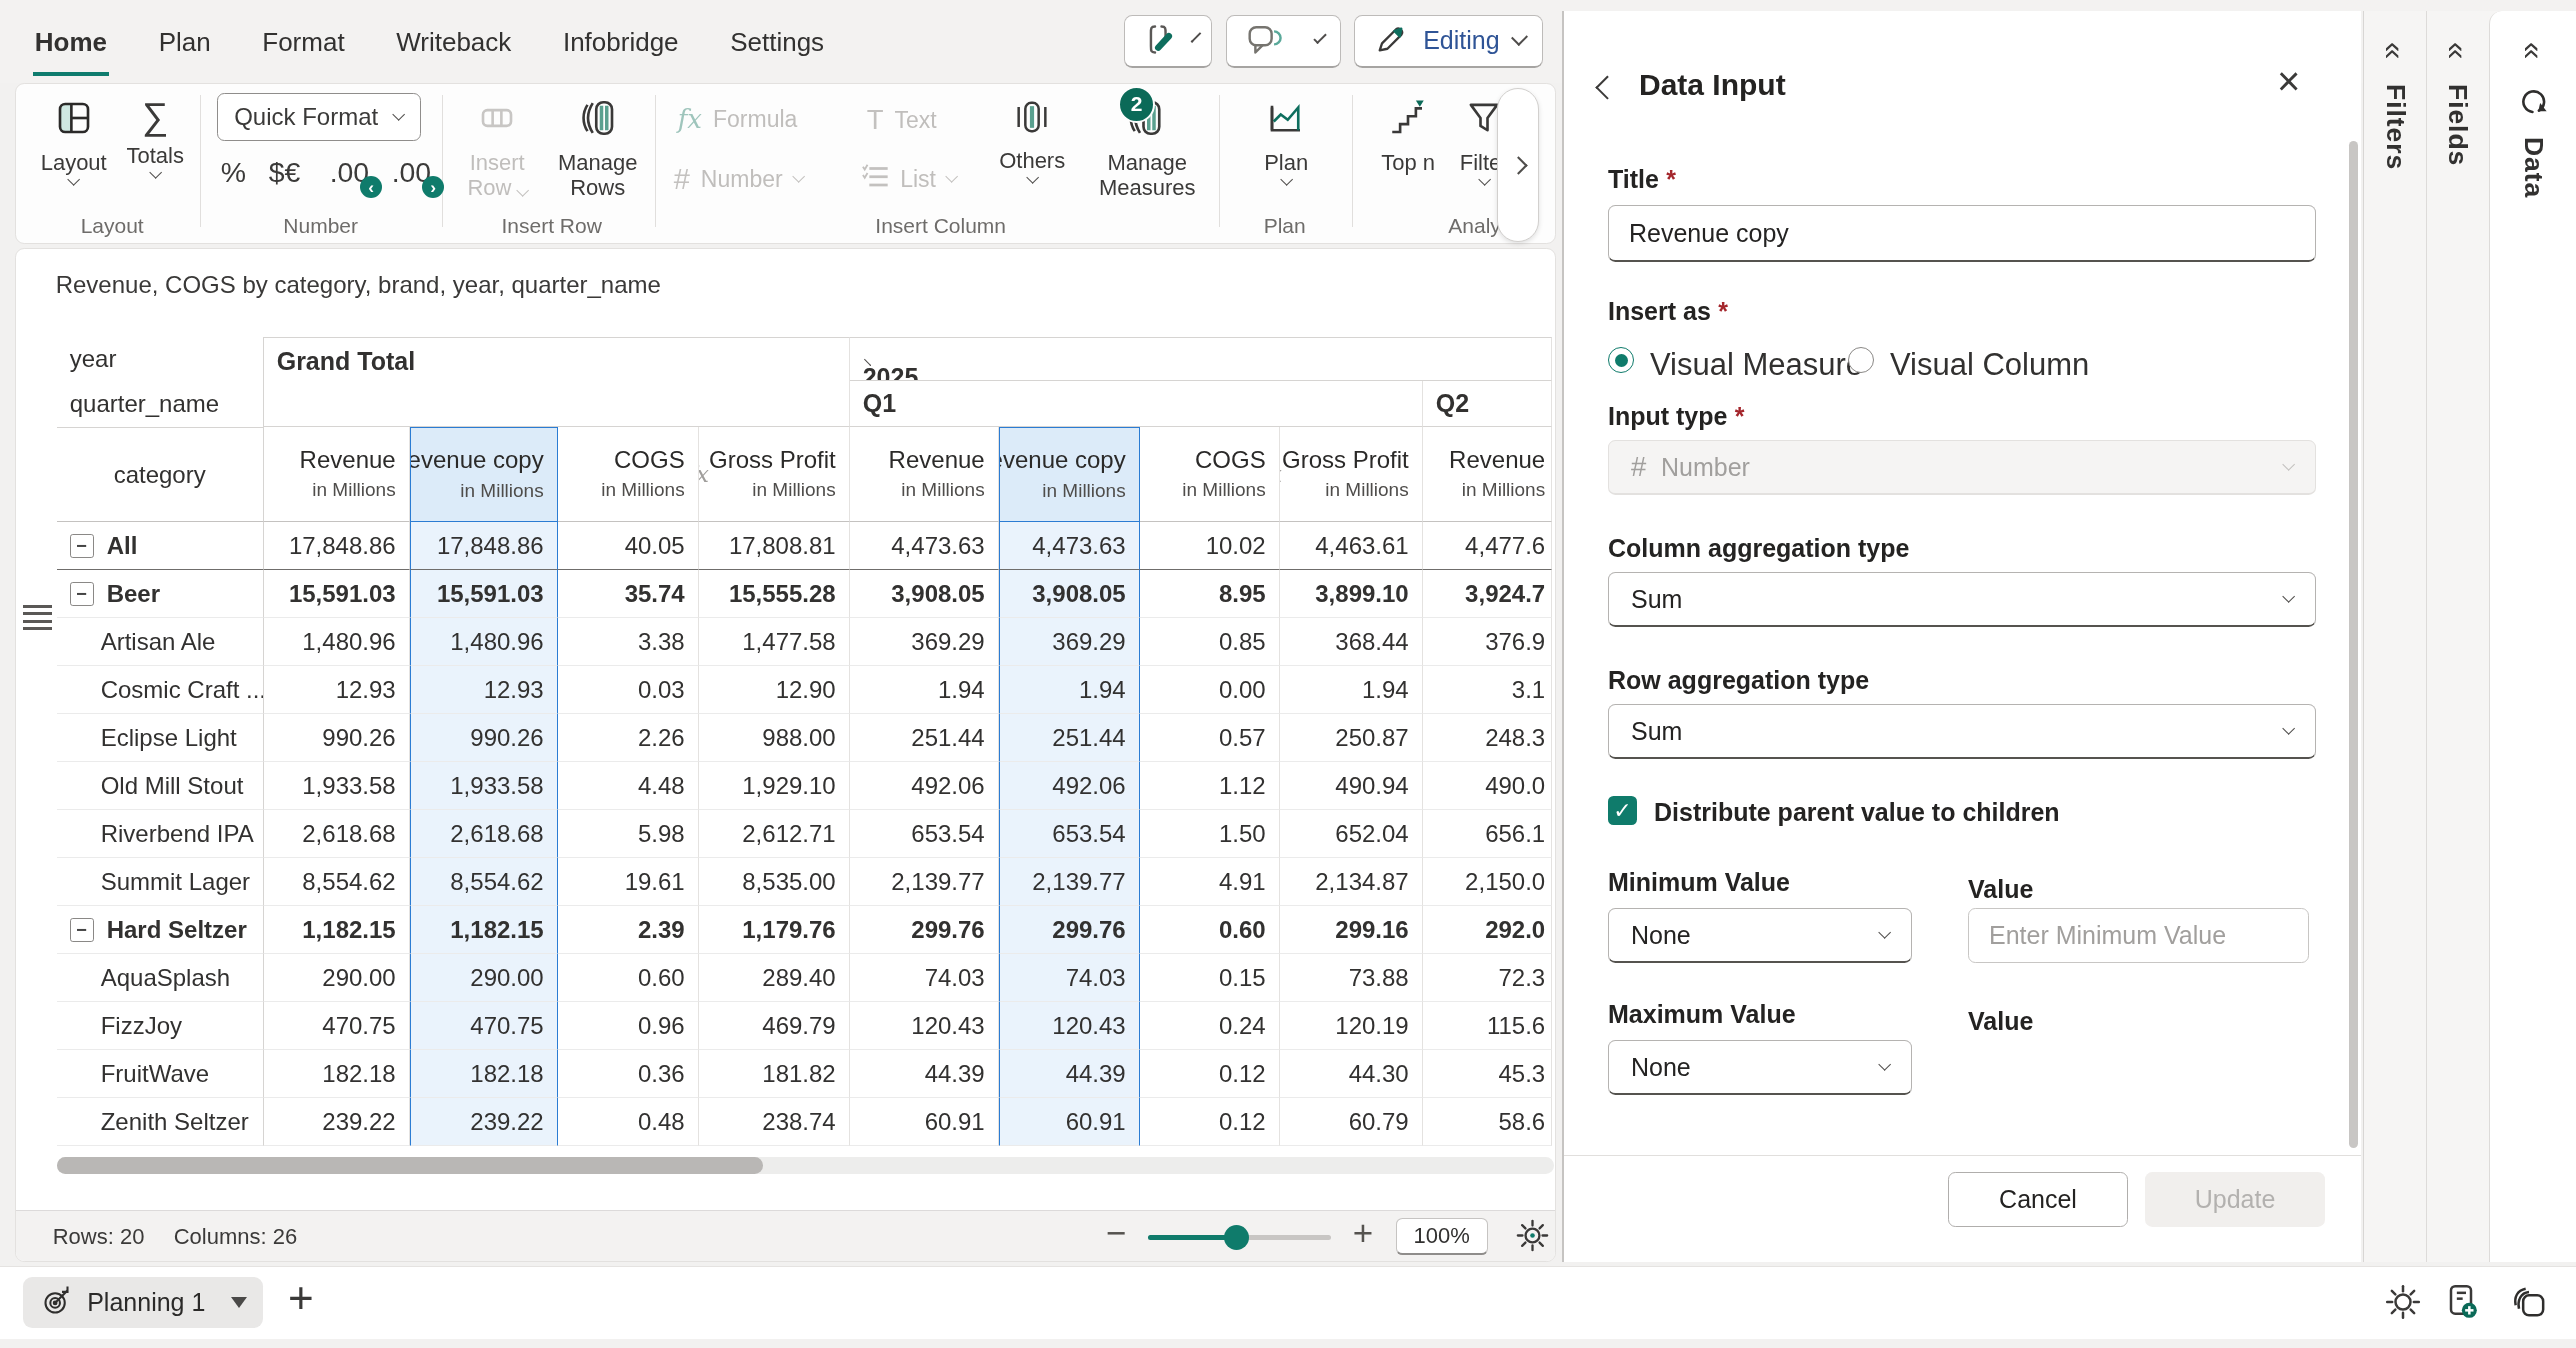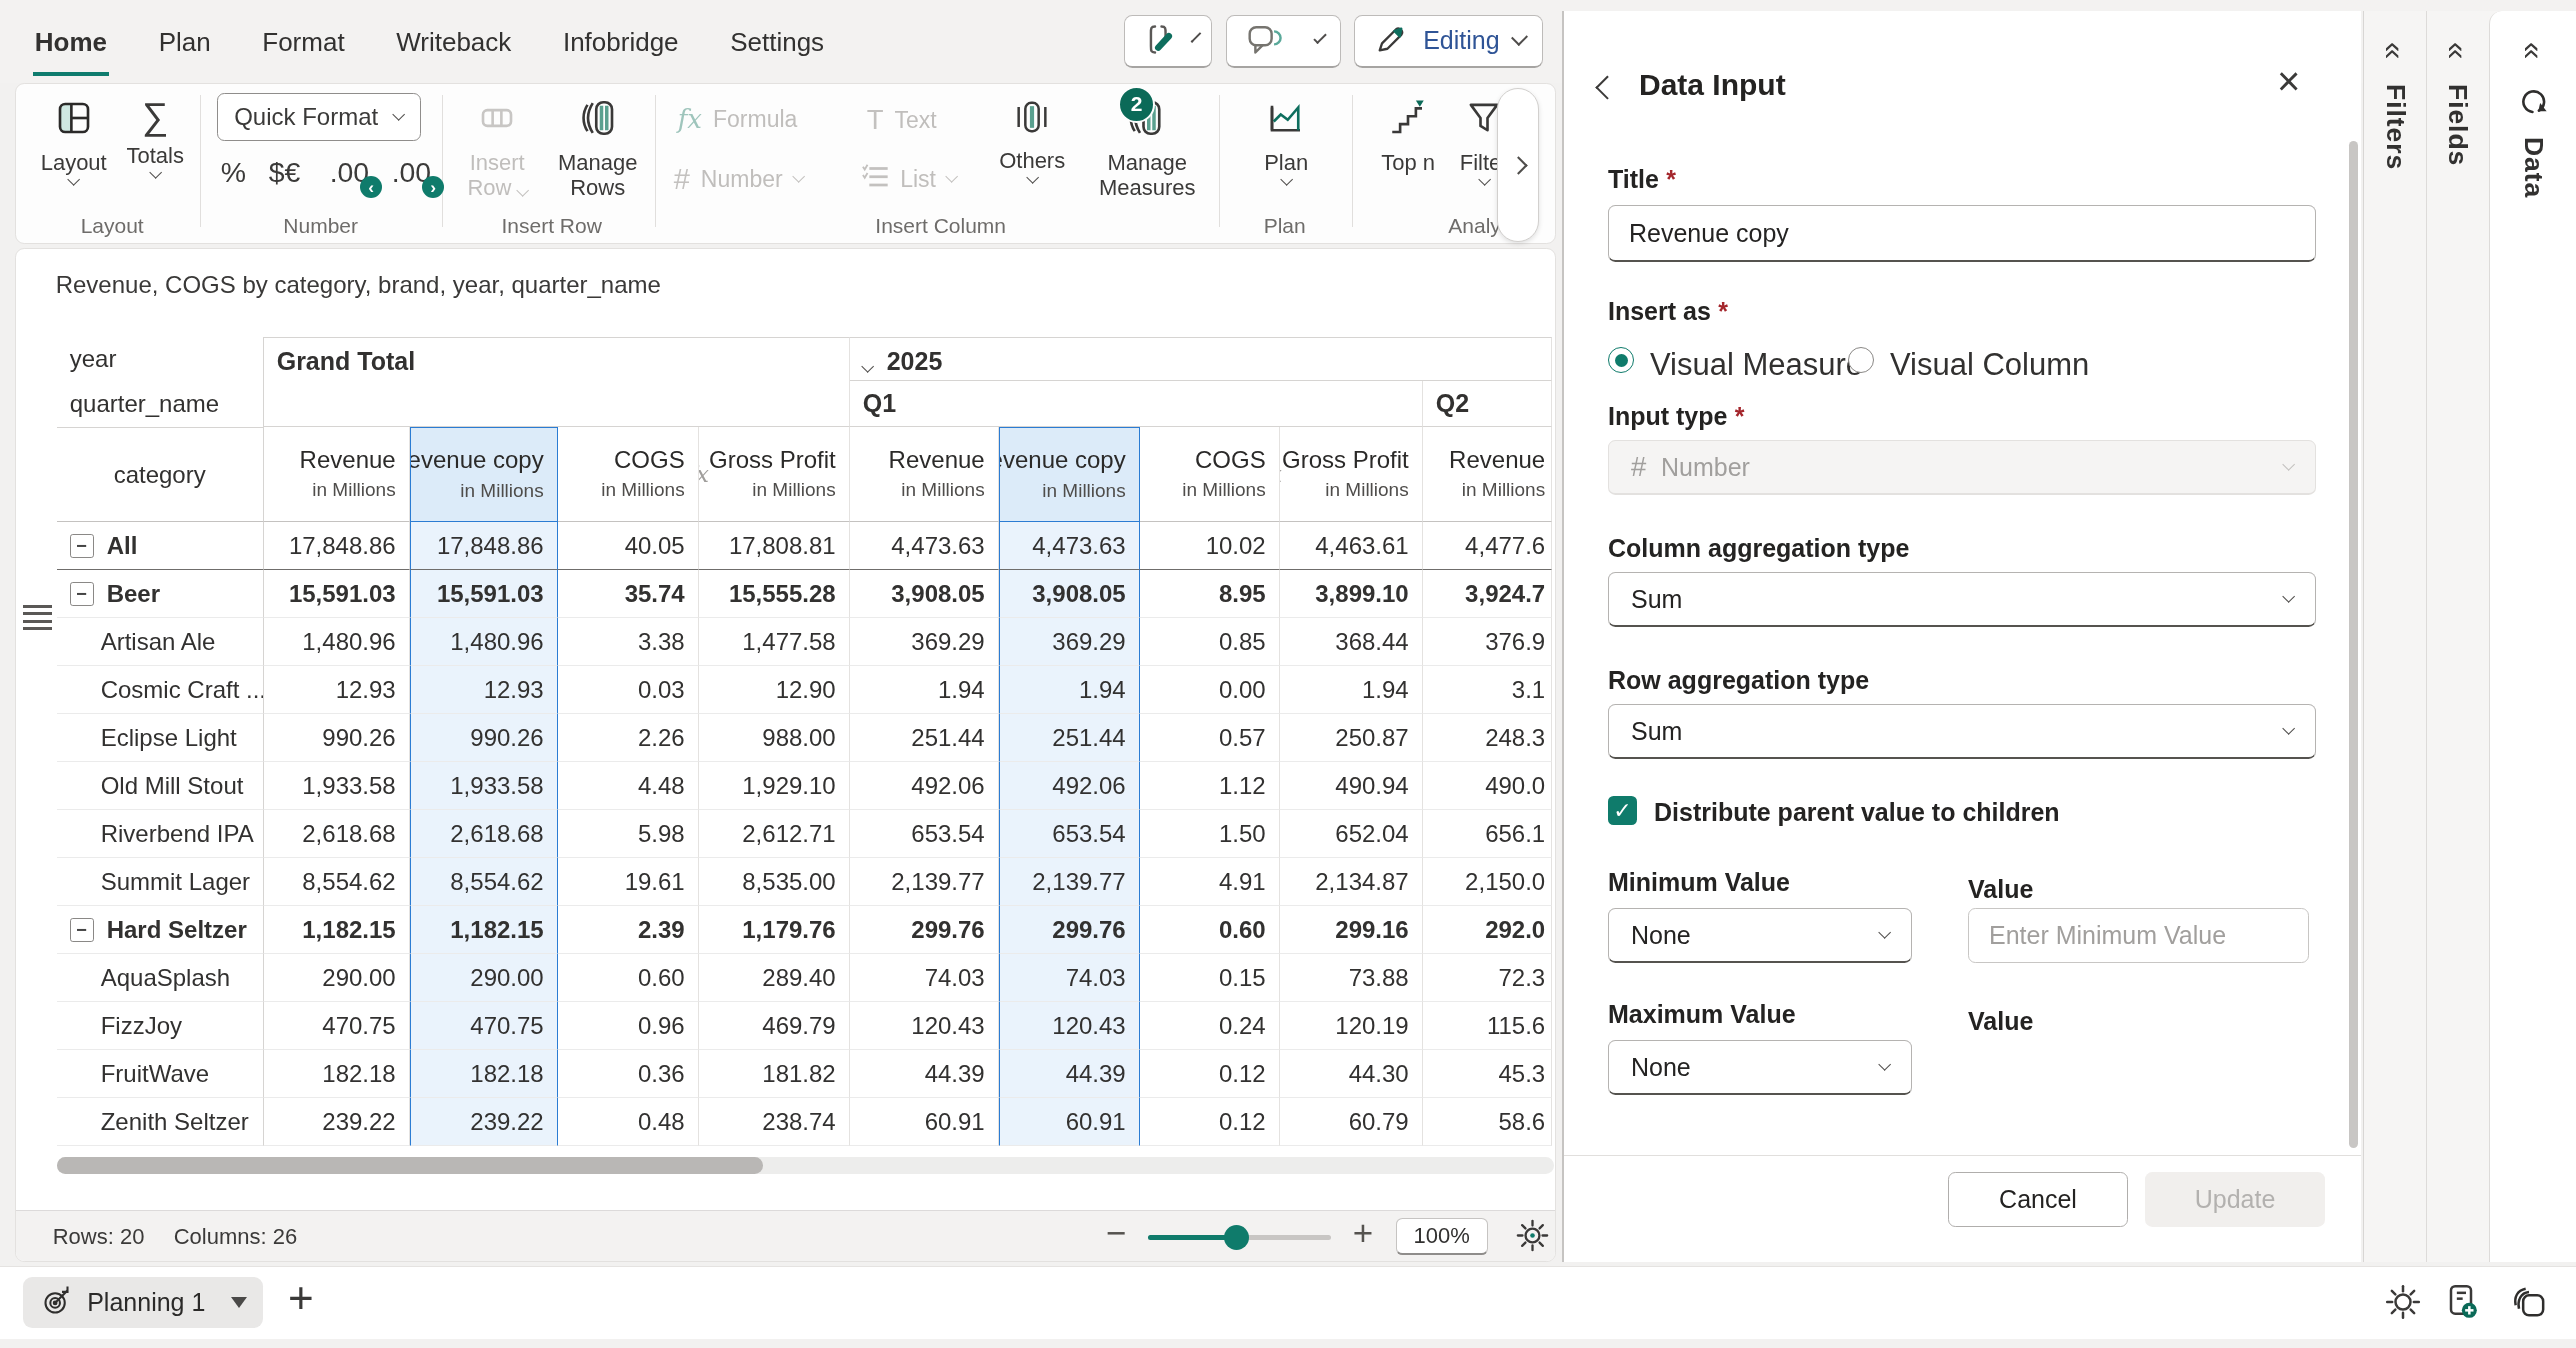--- a/index.html
+++ b/index.html
@@ -315,21 +315,21 @@
         <i></i>
         <i></i>
         <i></i>
         <i></i>
       </div>
     <div id="pivot" style="grid-template-columns: 207px 146px 148px 141px 151px 149px 141px 140px 143px 129px; grid-template-rows: 44px 46px 95px 48px 48px 48px 48px 48px 48px 48px 48px 48px 48px 48px 48px 48px;">
         <div class="hdim" style="grid-area: 1 / 1;">year</div>
         <div class="hdim" style="grid-area: 2 / 1;">quarter_name</div>
         <div class="cathead" style="grid-area: 3 / 1;">category</div>
         <div class="grp gt" style="grid-area: 1 / 2 / span 2 / span 4;">Grand Total</div>
-        <div class="grp yr" style="grid-area: 1 / 6 / auto / span 5;">
+        <div class="grp yr" style="grid-area: 1 / 6 / auto / span 5; flex-direction: column;">
           <span class="chev sm" style="margin:14.7px 14.7px 0 0"></span>
           <span>2025</span>
         </div>
         <div class="grp qq" style="grid-area: 2 / 6 / auto / span 4;">Q1</div>
         <div class="grp qq" style="grid-area: 2 / 10;">Q2</div>
         <div class="mhead" style="grid-area: 3 / 2;">
           <div class="lab">Revenue<div class="sub">in Millions</div></div>
         </div>
         <div class="mhead hl" style="grid-area: 3 / 3;">
           <div class="lab">Revenue copy<div class="sub">in Millions</div></div>

